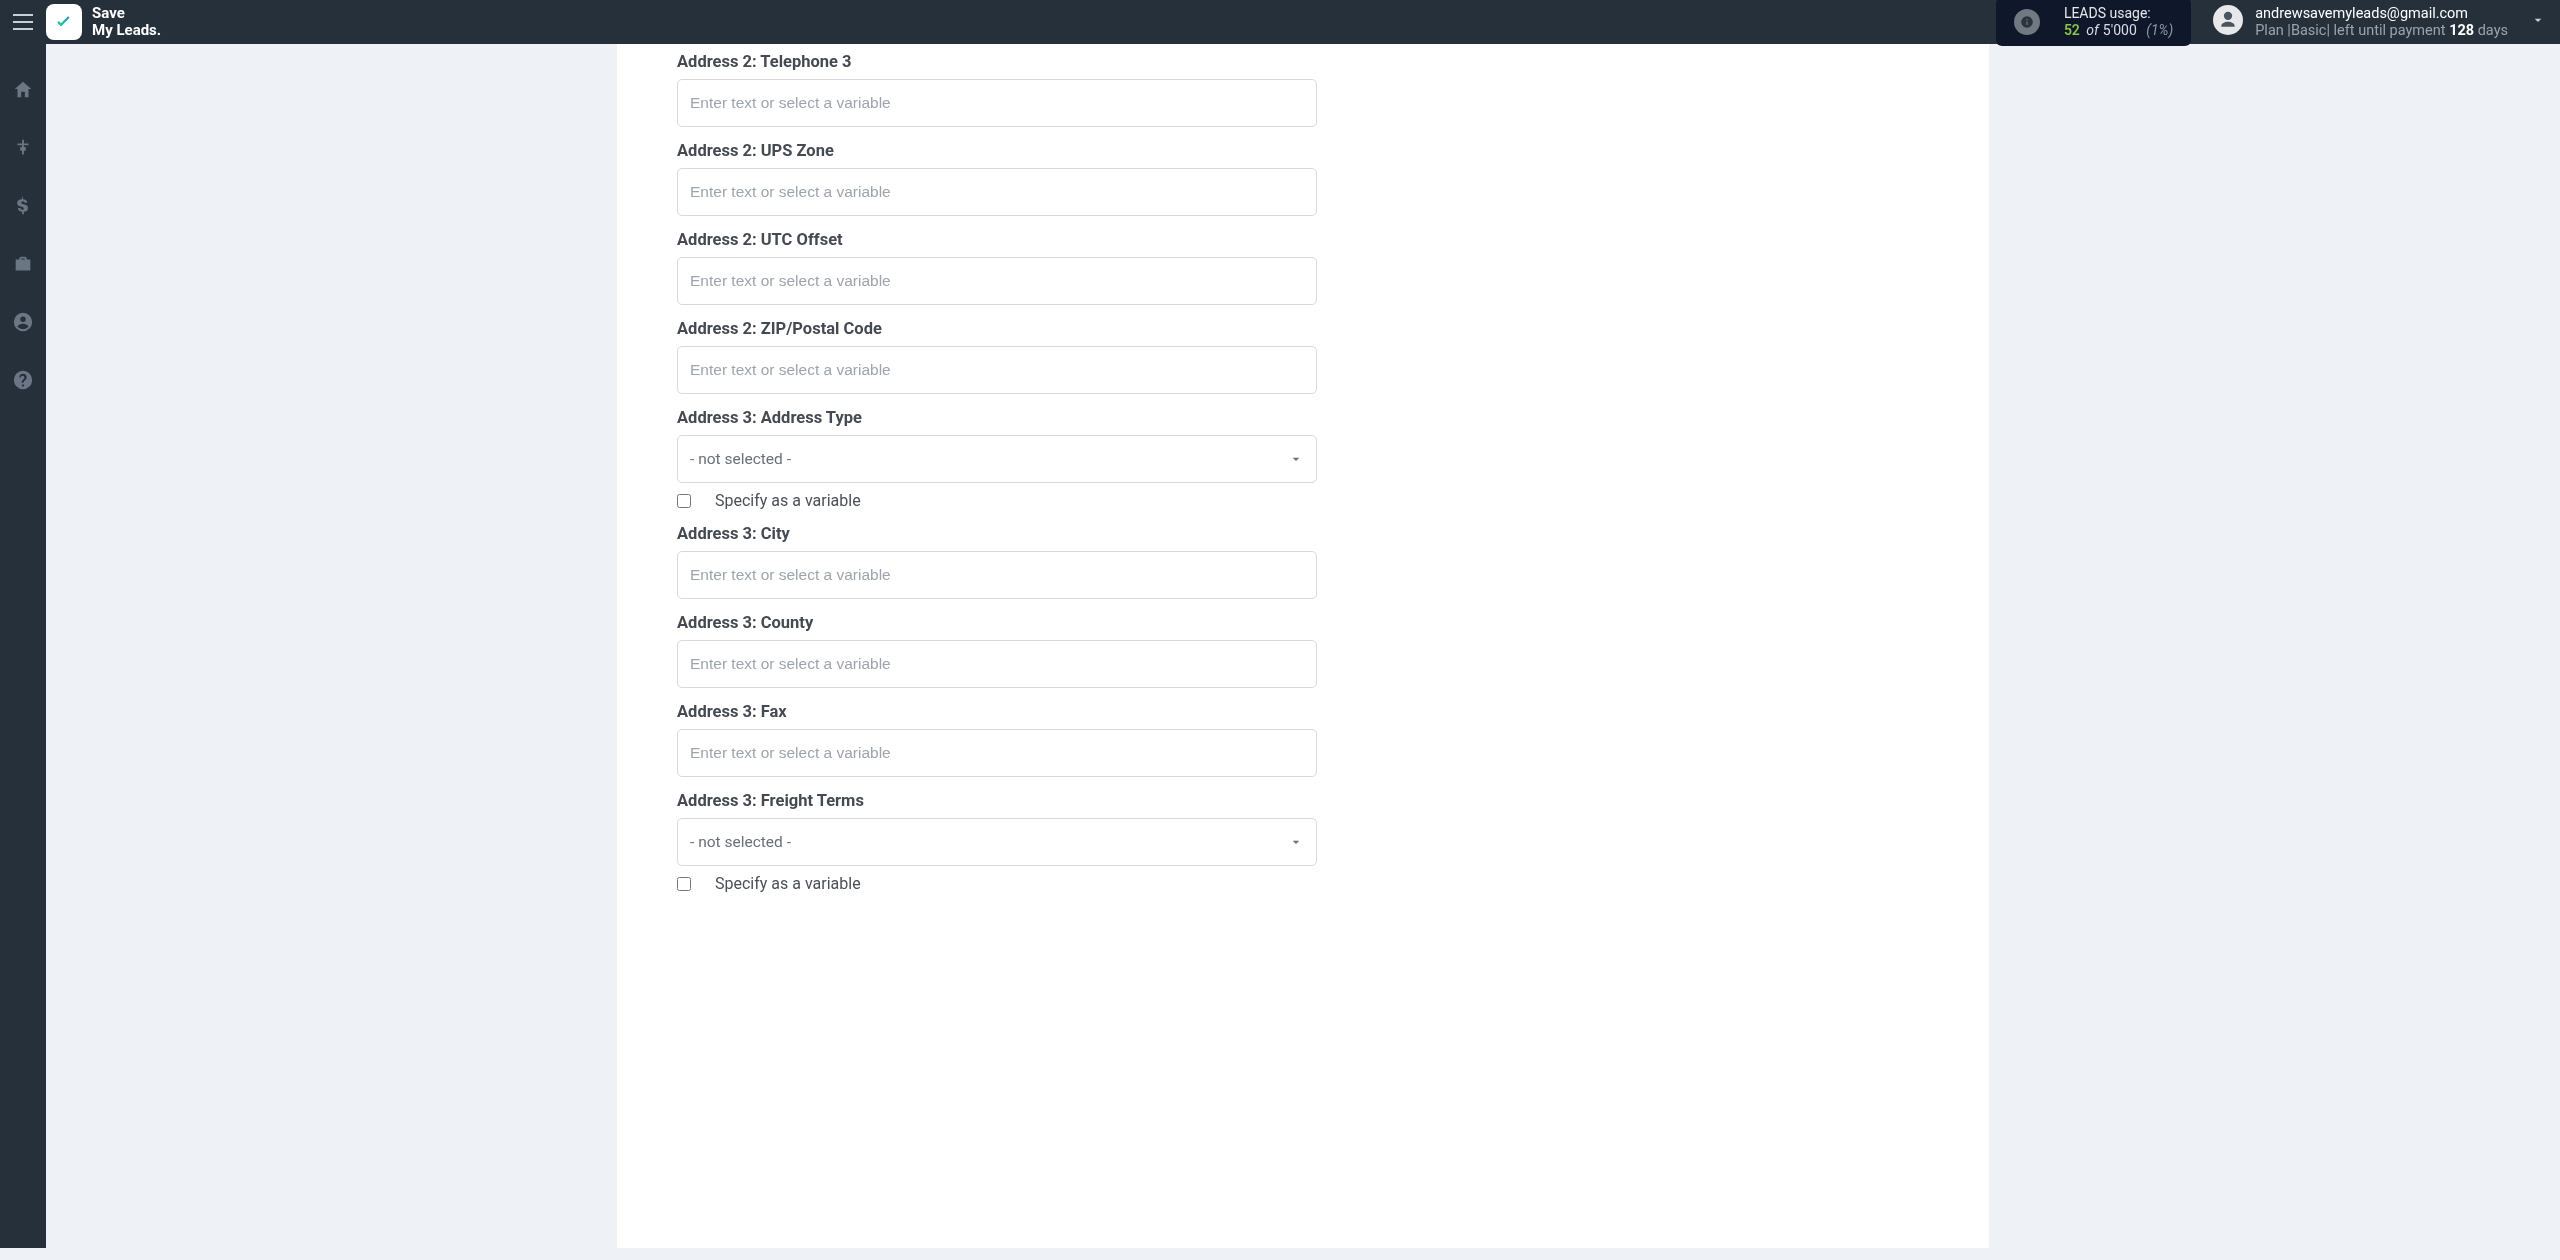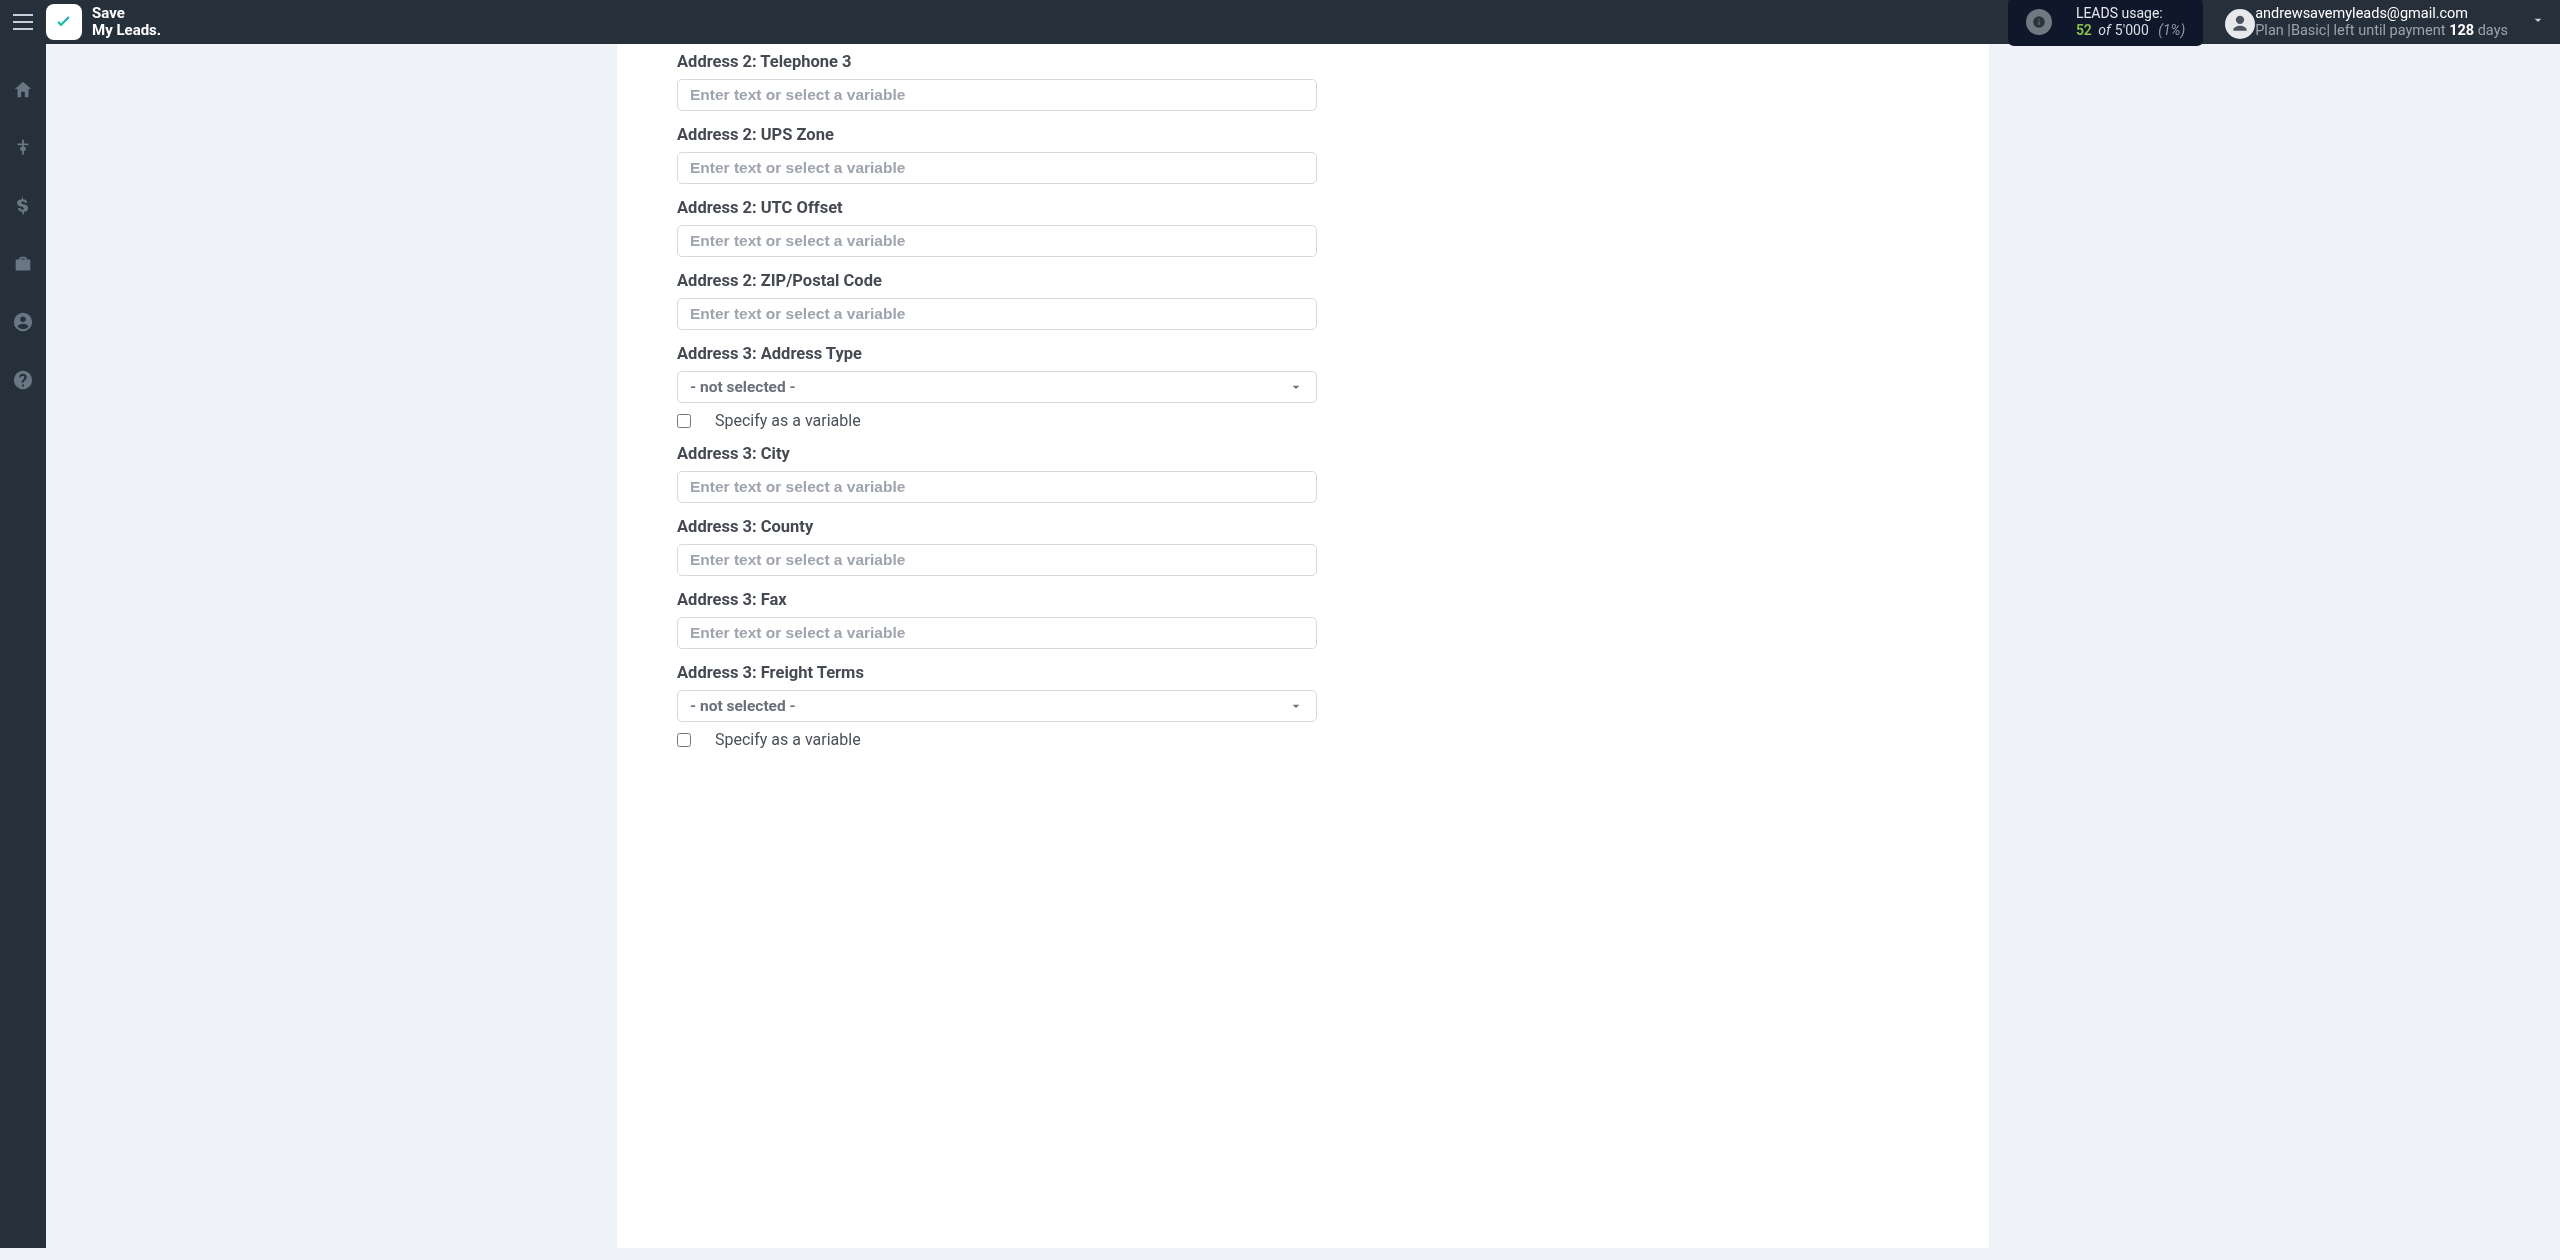--- a/index.html
+++ b/index.html
@@ -40,21 +40,21 @@
     width:26px; height:26px; border-radius:50%; background:#707882;
     display:flex; align-items:center; justify-content:center;
   }
   .usage-text { font-size:14px; line-height:1.2; }
   .usage-text .title { color:#e6e8eb; display:block; }
   .usage-text .meta { display:block; }
   .usage-used { color:#8bc34a; font-weight:600; }
   .usage-of { color:#d8dde3; font-style:italic; margin:0 4px 0 3px; }
   .usage-total { color:#d8dde3; }
   .usage-pct { color:#9099a4; font-style:italic; margin-left:6px; }
-  .account-block { display:flex; align-items:flex-end; }
+  .account-block { display:flex; align-items:flex-start; gap:12px; }
   .avatar-circle {
     width:30px; height:30px; border-radius:50%; background:#e6e8eb;
     display:flex; align-items:center; justify-content:center;
   }
   .account-text { font-size:14.5px; line-height:1.2; }
   .account-text .email { color:#fff; display:block; }
   .account-text .plan { color:#9aa3ad; display:block; }
   .account-text .plan b { color:#fff; font-weight:700; }
   .top-chevron { margin-left:22px; cursor:pointer; }
 
@@ -70,23 +70,23 @@
   .content-wrap { flex:1; overflow-y:auto; display:flex; justify-content:center; }
   .panel {
     background:#fff; width:1372px; max-width:100%;
     padding:8px 40px 40px 60px;
   }
   .form-area { width:640px; }
   .field-block { margin-top:14px; }
   .field-block:first-child { margin-top:0; }
   .field-label { font-weight:700; color:#454a52; font-size:16.5px; display:block; margin-bottom:8px; }
   .text-input, .select-box {
-    width:100%; height:32px; border:1px solid #d6d9de; border-radius:5px;
+    width:100%; height:48px; border:1px solid #d6d9de; border-radius:5px;
     padding:0 12px; font-size:15.5px; color:#333; background:#fff;
-    display:flex; align-items:center;font-weight:bold;
+    display:flex; align-items:center;
   }
   .text-input::placeholder { color:#9ea4ad; }
   .select-box { justify-content:space-between; cursor:pointer; }
   .select-val { color:#6a7079; }
   .chev-down { display:inline-flex; }
   .checkbox-row { display:flex; align-items:center; gap:24px; margin-top:8px; }
   .checkbox-row input { width:14px; height:14px; }
   .checkbox-row label { font-size:16px; color:#4a4f58; }
 </style>
 </head>

